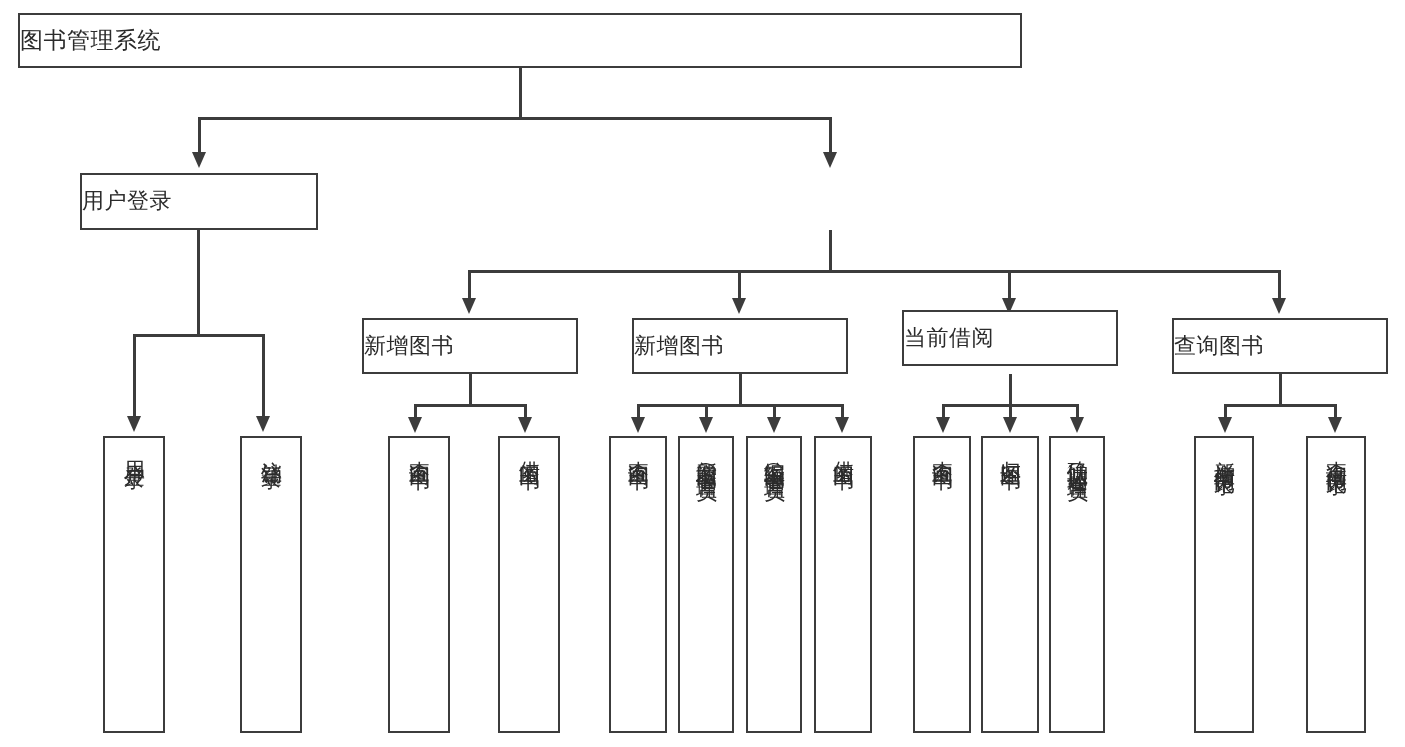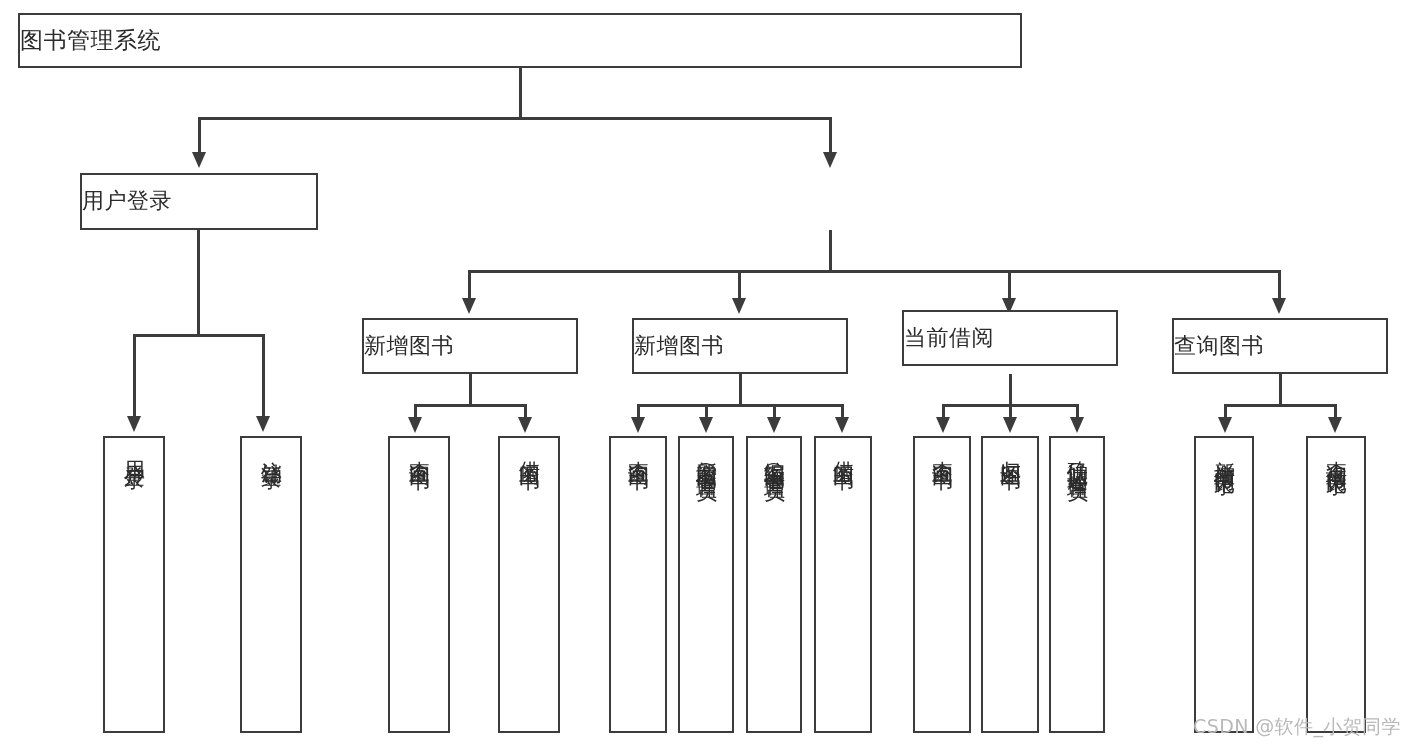--- a/index.html
+++ b/index.html
@@ -212,15 +212,14 @@
     <span class="label">确认归还（管理员）</span>
   </div>
 
   <div class="node v" style="left:1194px; top:436px; width:60px; height:297px;">
     <span class="label">新增借阅记录</span>
   </div>
   <div class="node v" style="left:1306px; top:436px; width:60px; height:297px;">
     <span class="label">查询借阅记录</span>
   </div>
 
-  <div id="watermark" style="left:1193px; top:714px;">CSDN @软件_小贺同学</div>
 
 </div>
 
 </body></html>

